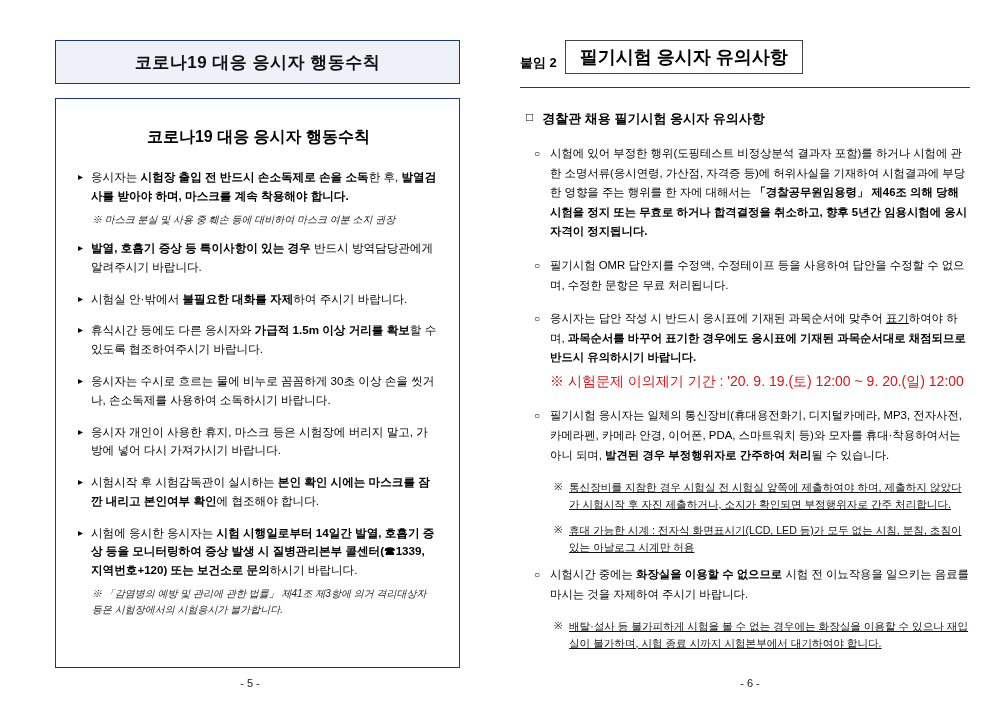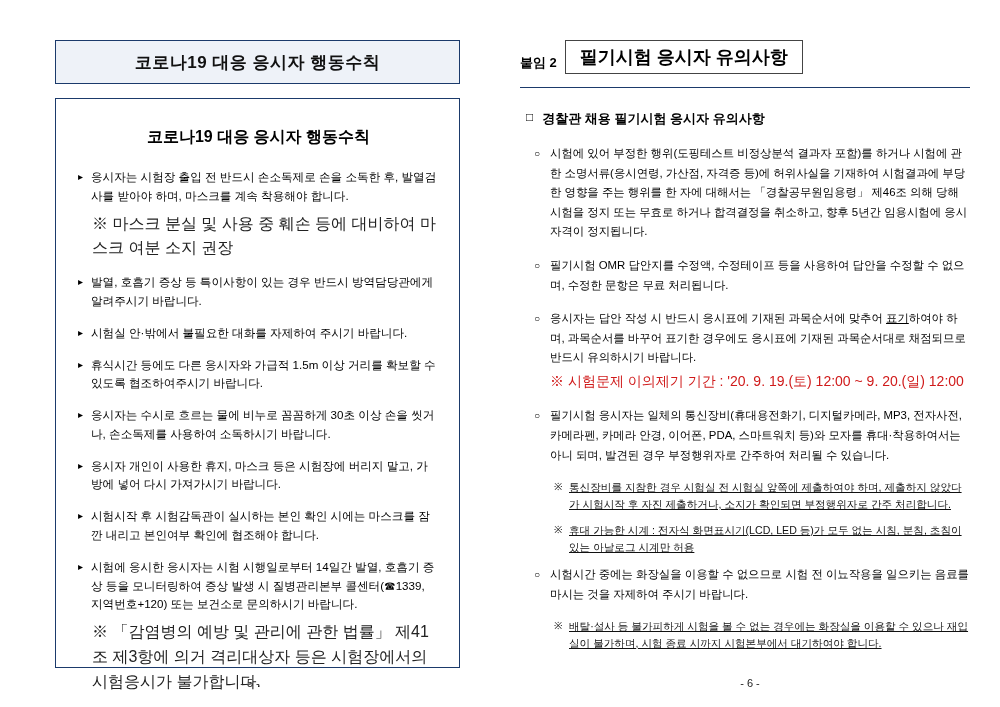--- a/index.html
+++ b/index.html
@@ -70,26 +70,27 @@
     flex: 0 0 auto;
     width: 13px;
     font-size: 10px;
     line-height: 1.75;
     color: #000;
   }
   .bullet-text {
     flex: 1 1 auto;
   }
   .note-line {
-    font-size: 16px;
+    font-size: 10px;
     line-height: 1.55;
     margin: -7px 0 12px 14px;
     color: #222;
-  }
-  .b { font-weight: normal; }
+    font-style: italic;
+  }
+  .b { font-weight: bold; }
 
   
   .attach-head {
     display: flex;
     align-items: flex-end;
     border-bottom: 1.5px solid #1b3a6b;
     padding-bottom: 13px;
     margin-bottom: 22px;
   }
   .attach-label {

